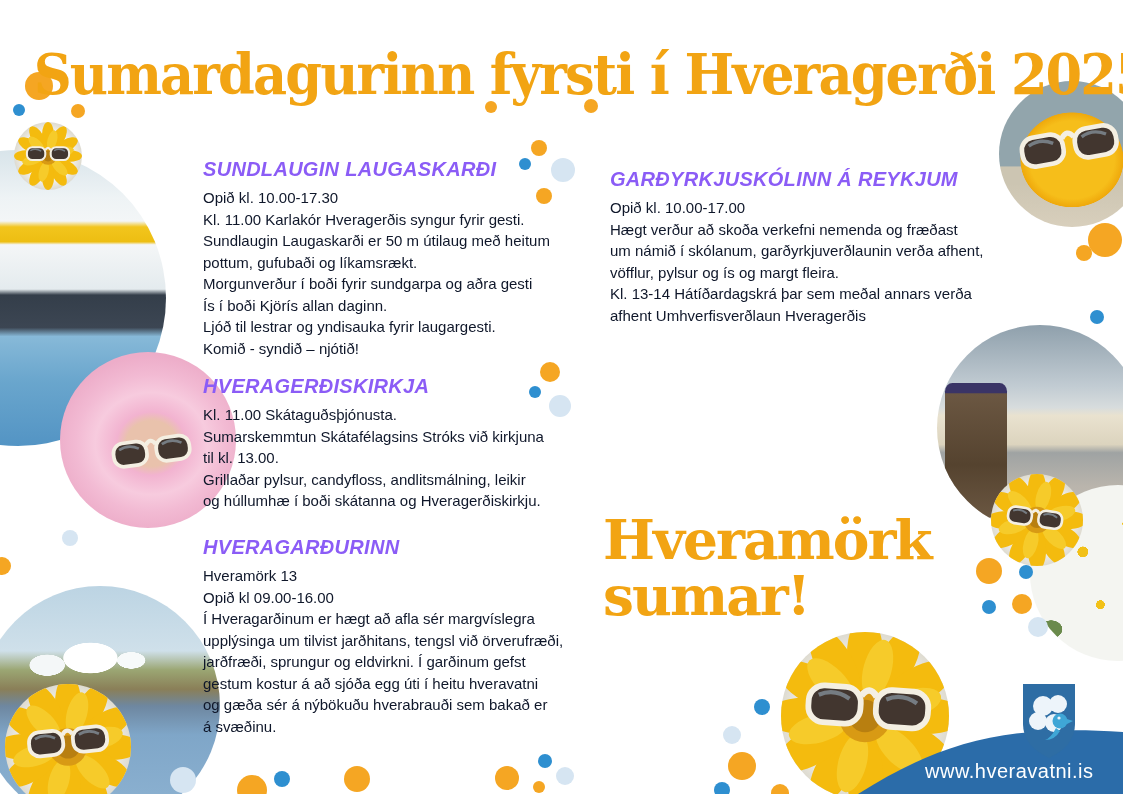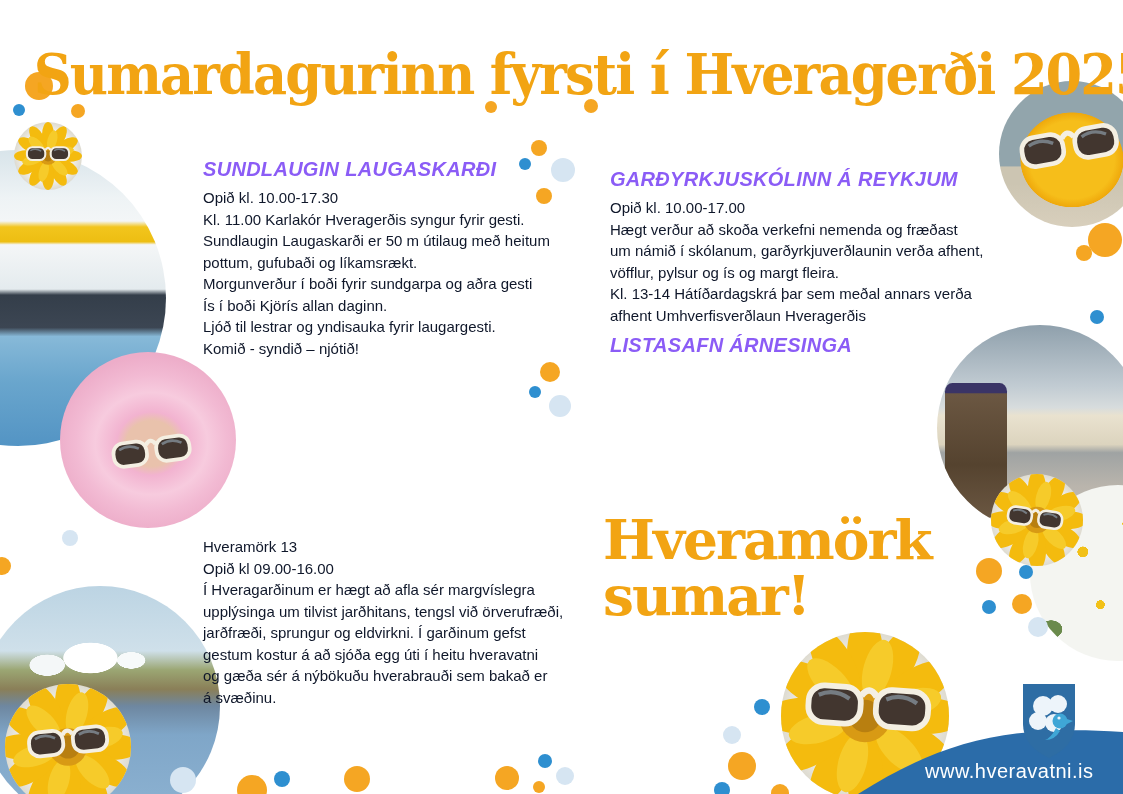--- a/index.html
+++ b/index.html
@@ -210,22 +210,31 @@
     <div class="body">Opið kl. 10.00-17.30
 Kl. 11.00 Karlakór Hveragerðis syngur fyrir gesti.
 Sundlaugin Laugaskarði er 50 m útilaug með heitum
 pottum, gufubaði og líkamsrækt.
 Morgunverður í boði fyrir sundgarpa og aðra gesti
 Ís í boði Kjörís allan daginn.
 Ljóð til lestrar og yndisauka fyrir laugargesti.
 Komið - syndið – njótið!</div>
   </section>
 
+  <section class="sec" style="left:203px;top:375px">
+    <h2>HVERAGERÐISKIRKJA</h2>
+    <div class="body">Kl. 11.00 Skátaguðsþjónusta.
+Sumarskemmtun Skátafélagsins Stróks við kirkjuna
+til kl. 13.00.
+Grillaðar pylsur, candyfloss, andlitsmálning, leikir
+og húllumhæ í boði skátanna og Hveragerðiskirkju.</div>
+  </section>
 
   <section class="sec" style="left:203px;top:536px">
+    <h2>HVERAGARÐURINN</h2>
     <div class="body">Hveramörk 13
 Opið kl 09.00-16.00
 Í Hveragarðinum er hægt að afla sér margvíslegra
 upplýsinga um tilvist jarðhitans, tengsl við örverufræði,
 jarðfræði, sprungur og eldvirkni. Í garðinum gefst
 gestum kostur á að sjóða egg úti í heitu hveravatni
 og gæða sér á nýbökuðu hverabrauði sem bakað er
 á svæðinu.</div>
   </section>
 
@@ -233,21 +242,20 @@
     <h2>GARÐYRKJUSKÓLINN Á REYKJUM</h2>
     <div class="body">Opið kl. 10.00-17.00
 Hægt verður að skoða verkefni nemenda og fræðast
 um námið í skólanum, garðyrkjuverðlaunin verða afhent,
 vöfflur, pylsur og ís og margt fleira.
 Kl. 13-14 Hátíðardagskrá þar sem meðal annars verða
 afhent Umhverfisverðlaun Hveragerðis</div>
   </section>
 
   <section class="sec" style="left:610px;top:334px">
-    <h2>LISTASAFN ÁRNESINGA</h2>
   </section>
 
   <div id="greeting">Hveramörk sumar!</div>
 
   <svg id="ribbon-svg" width="1123" height="794" viewBox="0 0 1123 794">
     <path d="M858,794 C940,742 1008,724 1123,732 L1123,794 Z" fill="#2B6CA9"></path>
     <g transform="translate(1023,684)">
       <path d="M0,0 H52 V40 Q52,62 26,74 Q0,62 0,40 Z" fill="#2E6DA4"></path>
       <g fill="#EDF4FA">
         <circle cx="20" cy="22" r="10"></circle>

